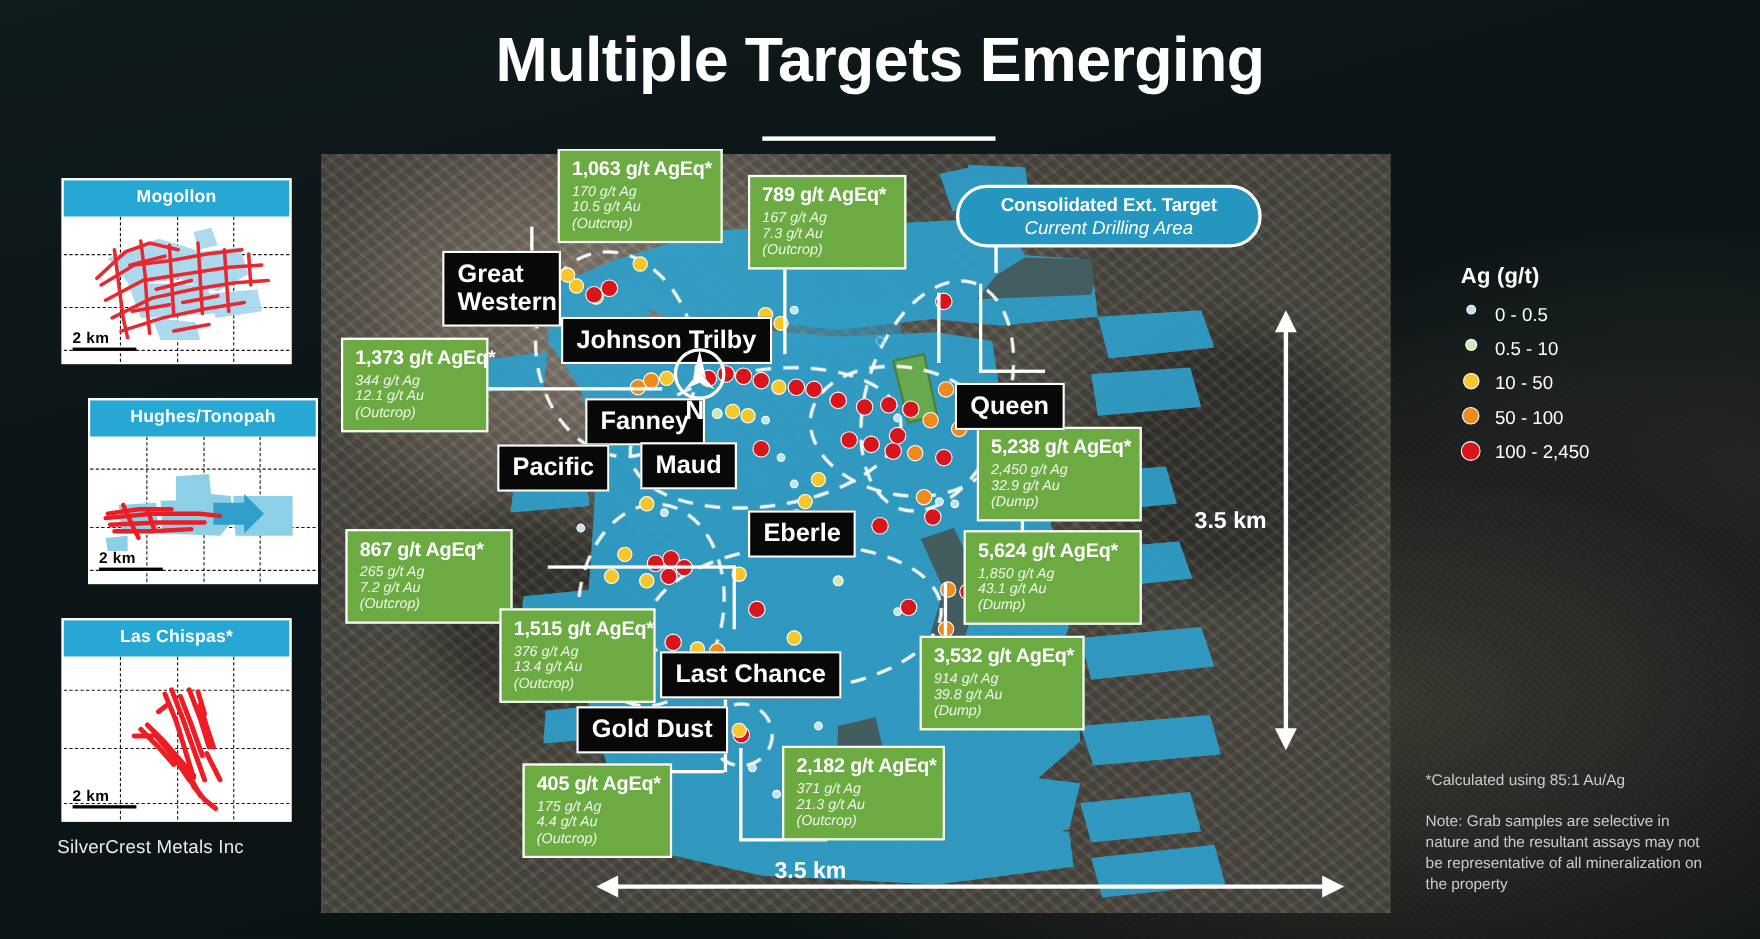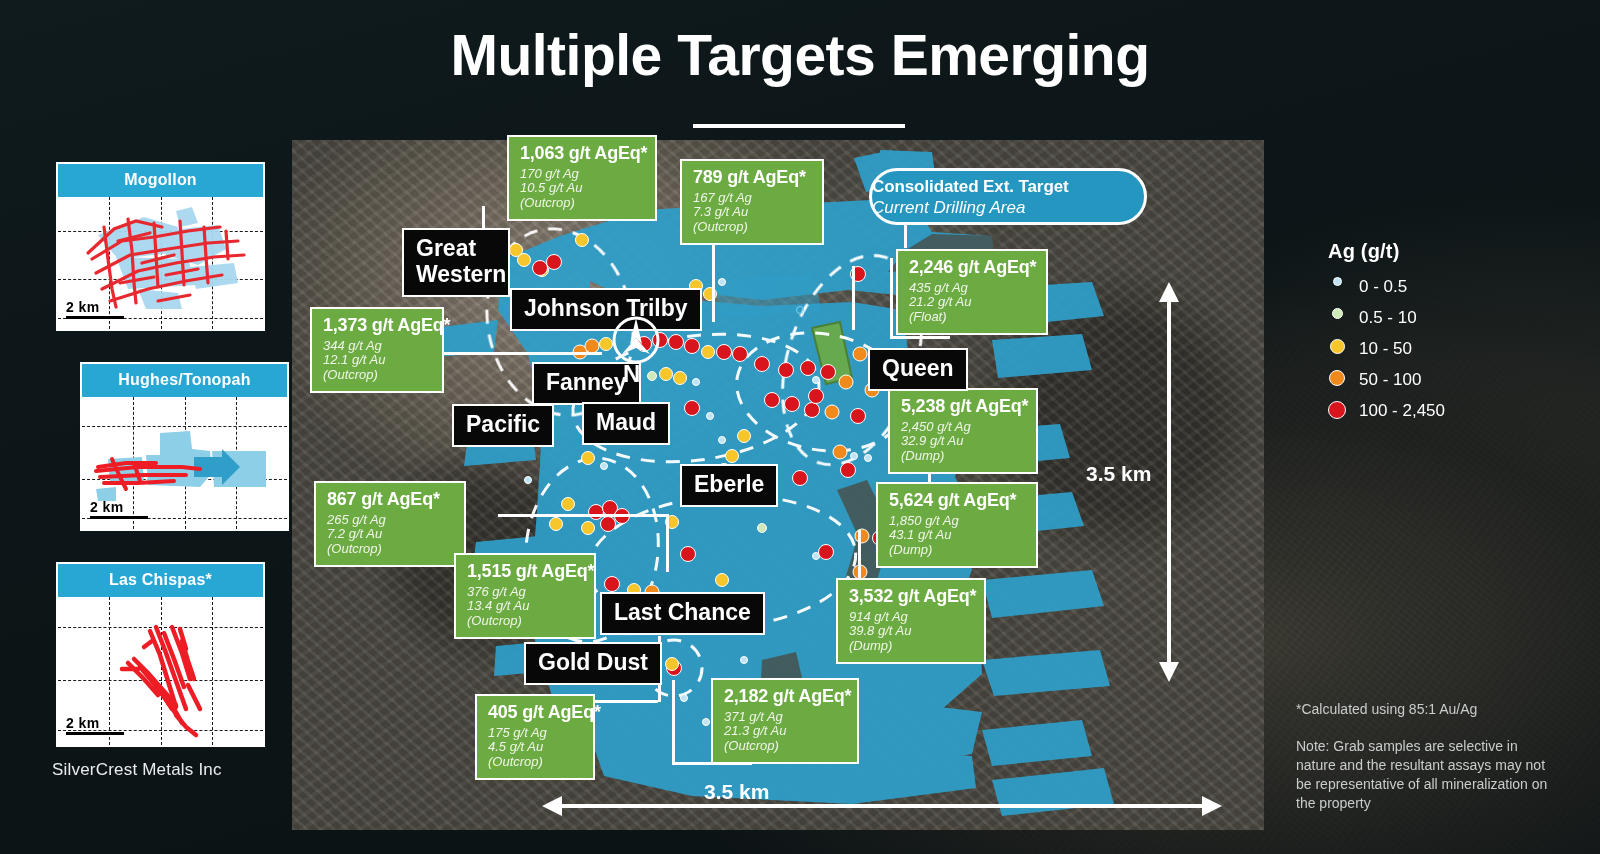--- a/index.html
+++ b/index.html
@@ -149,20 +149,21 @@
   .vlabel.two { white-space: normal; text-align: left; }
 
   
   #consolidated {
     position: absolute; left: 869px; top: 168px;
     width: 278px; height: 57px;
     background: #2596bf;
     border: 3px solid #ffffff;
     border-radius: 30px;
     color: #ffffff;
+    text-align: center;
     z-index: 60;
     padding-top: 6px;
   }
   #consolidated .l1 { font-size: 17px; font-weight: bold; letter-spacing: -0.1px; }
   #consolidated .l2 { font-size: 17px; font-style: italic; margin-top: 1px; }
 
   
   .leader { position:absolute; background: #ffffff; z-index: 35; }
 
   
@@ -535,26 +536,20 @@
     <div class="c-sub">(Outcrop)</div>
   </div>
 
   <div class="callout" style="left:680px; top:159px; width:144px;">
     <div class="c-main">789 g/t AgEq*</div>
     <div class="c-sub">167  g/t Ag</div>
     <div class="c-sub">7.3 g/t Au</div>
     <div class="c-sub">(Outcrop)</div>
   </div>
 
-  <div class="callout" style="left:896px; top:249px; width:152px;">
-    <div class="c-main">2,246 g/t AgEq*</div>
-    <div class="c-sub">435 g/t Ag</div>
-    <div class="c-sub">21.2 g/t Au</div>
-    <div class="c-sub">(Float)</div>
-  </div>
 
   <div class="callout" style="left:310px; top:307px; width:134px;">
     <div class="c-main">1,373 g/t AgEq*</div>
     <div class="c-sub">344 g/t Ag</div>
     <div class="c-sub">12.1 g/t Au</div>
     <div class="c-sub">(Outcrop)</div>
   </div>
 
   <div class="callout" style="left:888px; top:388px; width:150px;">
     <div class="c-main">5,238 g/t AgEq*</div>
@@ -584,24 +579,24 @@
     <div class="c-sub">(Outcrop)</div>
   </div>
 
   <div class="callout" style="left:836px; top:578px; width:150px;">
     <div class="c-main">3,532 g/t AgEq*</div>
     <div class="c-sub">914 g/t Ag</div>
     <div class="c-sub">39.8 g/t Au</div>
     <div class="c-sub">(Dump)</div>
   </div>
 
-  <div class="callout" style="left:475px; top:694px; width:120px;">
+  <div class="callout" style="left:475px; top:694px; width:136px;">
     <div class="c-main">405 g/t AgEq*</div>
     <div class="c-sub">175  g/t Ag</div>
-    <div class="c-sub">4.5 g/t Au</div>
+    <div class="c-sub">4.4 g/t Au</div>
     <div class="c-sub">(Outcrop)</div>
   </div>
 
   <div class="callout" style="left:711px; top:678px; width:148px;">
     <div class="c-main">2,182 g/t AgEq*</div>
     <div class="c-sub">371  g/t Ag</div>
     <div class="c-sub">21.3 g/t Au</div>
     <div class="c-sub">(Outcrop)</div>
   </div>
 

